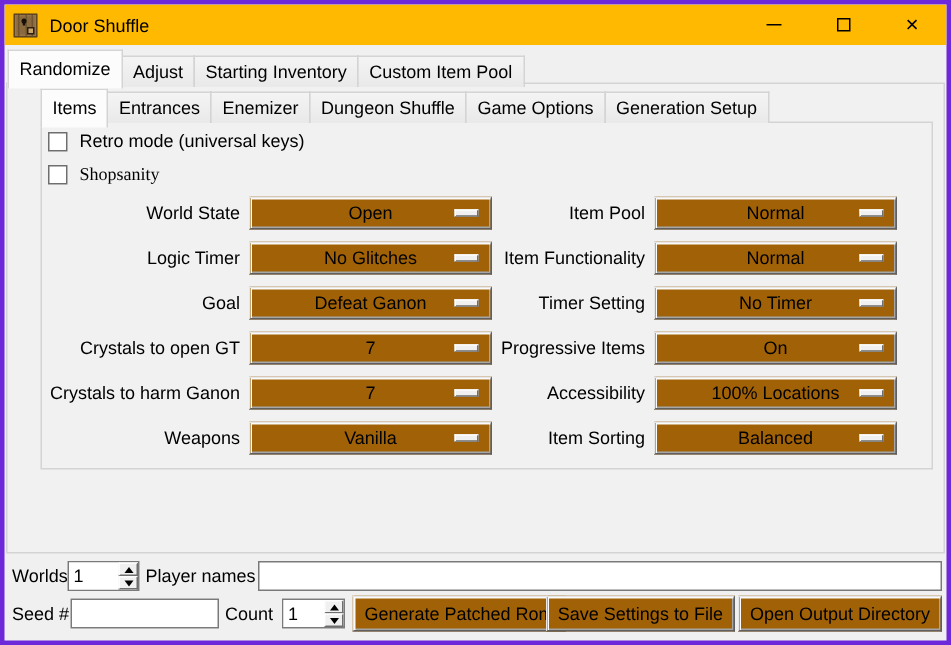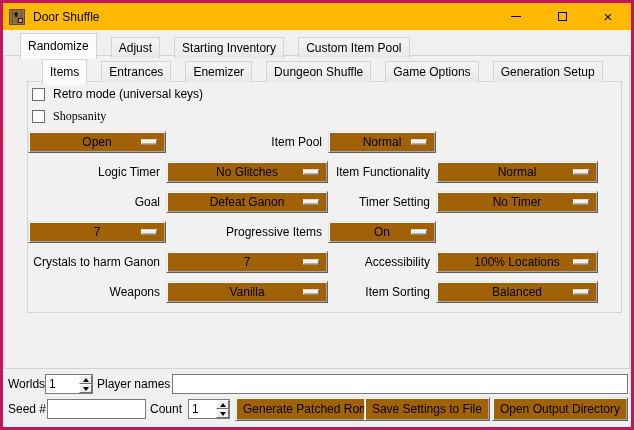--- a/index.html
+++ b/index.html
@@ -1,37 +1,37 @@
 <!DOCTYPE html>
 <html><head>
 <meta charset="utf-8">
 <style>
   html,body { margin:0; padding:0; background:#c8c8c8; }
   * { box-sizing:border-box; }
   .window {
     position:relative; width:634px; height:430px;
-    background:#f0f0f0; border:3px solid #be185d; overflow:hidden;
+    background:#f0f0f0; border:3px solid #6d28d9; overflow:hidden;
     font-family:"Liberation Sans", sans-serif; font-size:12px; color:#000;
   }
   
   .titlebar { position:absolute; top:0; left:0; right:0; height:27px; background:#ffb900; display:flex; align-items:center; }
   .title-icon { margin-left:6px; width:16px; height:16px; flex:0 0 auto; }
   .title-text { margin-left:8px; font-size:12px; white-space:nowrap; }
   .win-controls { margin-left:auto; display:flex; height:100%; }
   .win-btn { width:46px; display:flex; align-items:center; justify-content:center; cursor:default; }
   .min-glyph { width:10px; height:1px; background:#000; }
   .max-glyph { width:9px; height:9px; border:1px solid #000; }
   .close-glyph { font-size:15px; line-height:1; }
   
   .tabs1 { position:absolute; top:28px; left:2px; display:flex; align-items:flex-end; height:27px; z-index:4; }
   .tabs2 { position:absolute; top:54px; left:24px; display:flex; align-items:center; height:28px; z-index:3; }
   .tab {
     padding:0 7px; height:21px; line-height:21px; white-space:nowrap;
     background:linear-gradient(#f4f4f4,#e9e9e9);
-    border:1px solid #d4d4d4; border-bottom:none; margin-right:-1px; cursor:default;margin-left:15px;
+    border:1px solid #d4d4d4; border-bottom:none; margin-right:-1px; cursor:default;
   }
   .tab.selected { position:relative; z-index:6; background:#fcfcfc; height:26px; line-height:25px; margin-bottom:-1px; }
   .page-outer { position:absolute; top:52px; left:1px; right:1px; bottom:58px; background:#f1f1f1; border:1px solid #d4d4d4; z-index:1; }
   .page-inner { position:absolute; top:78px; left:24px; width:595px; height:232px; background:#f1f1f1; border:1px solid #d4d4d4; z-index:2;padding-left:36px; }
   
   .cb-row { position:absolute; left:4px; display:flex; align-items:center; height:16px; cursor:default; }
   .cb-row.first { top:4px; }
   .cb-row.second { top:26px;font-family:Liberation Serif, serif; }
   .cb-box { width:13px; height:13px; background:#fff; border:1px solid #6e6e6e; flex:0 0 auto; }
   .cb-label { margin-left:8px; white-space:nowrap; }
@@ -122,20 +122,21 @@
       <span class="cb-label">Retro mode (universal keys)</span>
     </div>
     <div class="cb-row second">
       <span class="cb-box"></span>
       <span class="cb-label">Shopsanity</span>
     </div>
 
     <div class="settings">
 
       <div class="srow">
+        <div class="slabel">World State</div>
         <div class="raised opt">
           <span class="opt-text">Open</span>
           <span class="ind"></span>
         </div>
         <div class="slabel">Item Pool</div>
         <div class="raised opt">
           <span class="opt-text">Normal</span>
           <span class="ind"></span>
         </div>
       </div>
@@ -160,20 +161,21 @@
           <span class="ind"></span>
         </div>
         <div class="slabel">Timer Setting</div>
         <div class="raised opt">
           <span class="opt-text">No Timer</span>
           <span class="ind"></span>
         </div>
       </div>
 
       <div class="srow">
+        <div class="slabel">Crystals to open GT</div>
         <div class="raised opt">
           <span class="opt-text">7</span>
           <span class="ind"></span>
         </div>
         <div class="slabel">Progressive Items</div>
         <div class="raised opt">
           <span class="opt-text">On</span>
           <span class="ind"></span>
         </div>
       </div>

